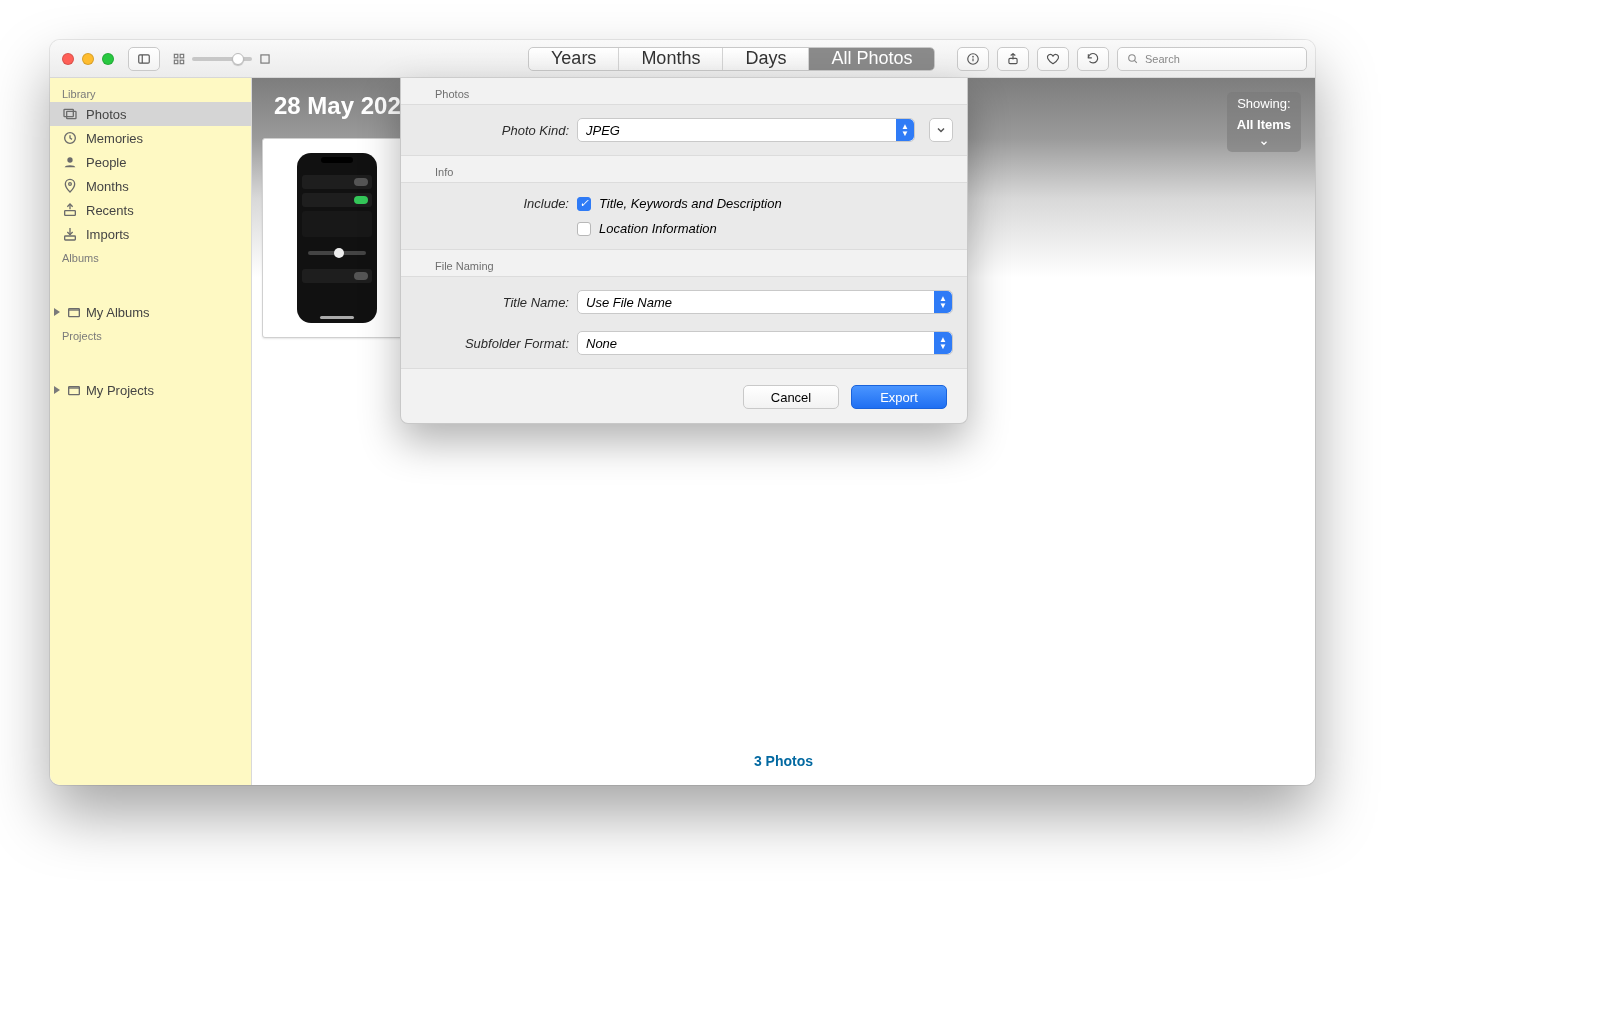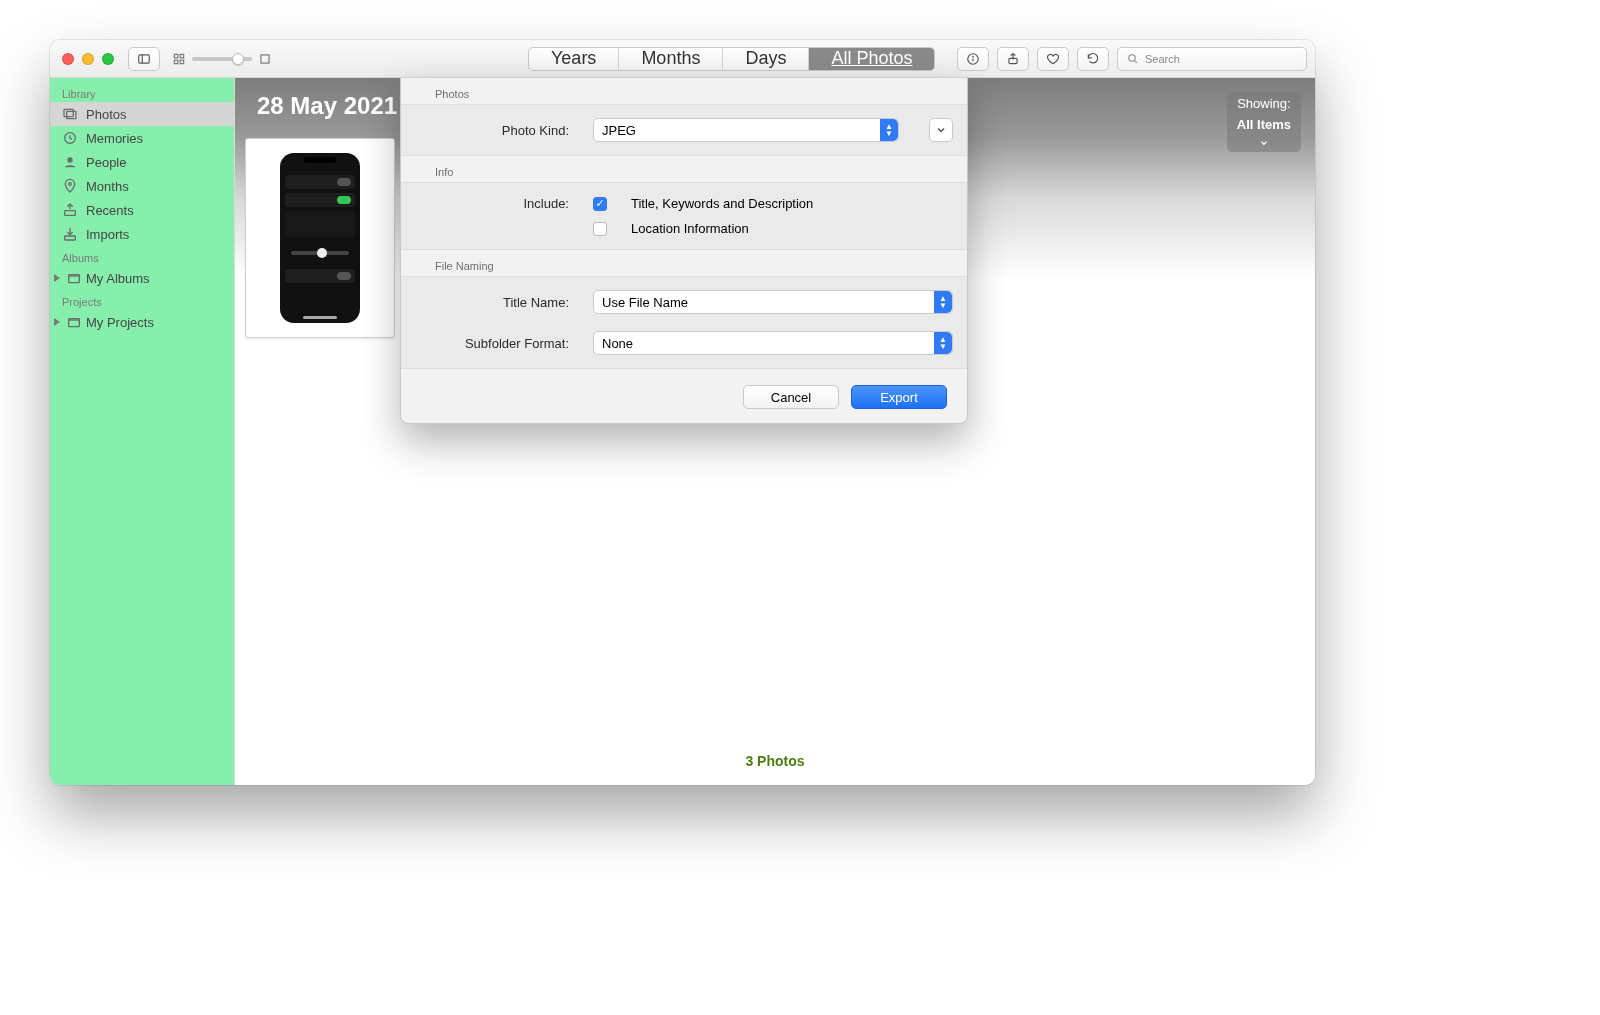--- a/index.html
+++ b/index.html
@@ -21,34 +21,34 @@
   .mini-icon { width:14px; height:14px; color:#777; }
   .zoom-track { width:60px; height:4px; background:#c7c7c7; border-radius:2px; position:relative;}
   .zoom-thumb { position:absolute; top:-4px; left:40px; width:12px; height:12px; background:#fff;
                 border:1px solid #bbb; border-radius:50%; box-shadow:0 1px 1px rgba(0,0,0,0.2);}
   .spacer-flex { flex: 0 0 240px; }
   .seg { display:flex; height:24px; border:1px solid #c8c8c8; border-radius:5px; overflow:hidden;
          background:linear-gradient(#ffffff,#f2f2f2); }
   .seg-item { padding:0 22px; display:flex; align-items:center; font-size:18px; color:#333;
               border-right:1px solid #d3d3d3; cursor:default;}
   .seg-item:last-child{border-right:none;}
-  .seg-item.active { background:#8a8a8a; color:#fff;text-decoration:underline; }
+  .seg-item.active { background:#8a8a8a; color:#fff; }
   .toolbar-right { margin-left:auto; display:flex; gap:8px; align-items:center;}
   .search { display:flex; align-items:center; gap:6px; width:190px; height:24px;
             background:linear-gradient(#ffffff,#f4f4f4); border:1px solid #c9c9c9; border-radius:5px;
             padding:0 8px; color:#888; font-size:11px;}
   
   .main { display:flex; height: calc(100% - 38px); }
-  .sidebar { width:185px; background:#86efac; border-right:1px solid #d9d9d9; padding-top:4px;
+  .sidebar { width:202px; background:#fef9c3; border-right:1px solid #d9d9d9; padding-top:4px;
              font-size:13px; color:#444;}
   .sb-header { color:#7a7a7a; font-size:11px; padding:6px 12px 2px; }
   .sb-item { display:flex; align-items:center; gap:8px; padding:3px 10px 3px 12px; height:24px;}
   .sb-item.selected { background:#d5d5d5; }
   .sb-icon { width:16px; height:16px; color:#6b6b6b; flex:none; display:flex; align-items:center; justify-content:center;}
-  .sb-disc { display:flex; align-items:center; gap:4px; padding:3px 10px 3px 4px; height:24px;}
+  .sb-disc { display:flex; align-items:center; gap:4px; padding:3px 10px 3px 4px; height:24px;margin-top:34px;}
   .tri { width:0;height:0;border-top:4px solid transparent;border-bottom:4px solid transparent;
          border-left:6px solid #7a7a7a; margin-right:2px;}
   
   .content { flex:1; position:relative; background:#fff; }
   .hero { height:200px; background:linear-gradient(#7d7d7d 0%, #9a9a9a 30%, #d8d8d8 60%, #ffffff 100%);
           position:relative; }
   .hero-title { position:absolute; left:22px; top:14px; color:#fff; font-size:24px; font-weight:600;}
   .showing { position:absolute; right:14px; top:14px; background:rgba(120,120,120,0.55); color:#fff;
              border-radius:5px; padding:4px 10px; font-size:13px; display:flex; align-items:center; gap:6px;flex-direction:column;}
   .thumb { position:absolute; left:10px; top:60px; width:150px; height:200px; background:#fff;
@@ -56,29 +56,29 @@
            box-shadow:0 1px 2px rgba(0,0,0,0.1);}
   .phone { width:80px; height:170px; background:#111; border-radius:14px; position:relative; padding:8px 5px;}
   .phone .notch{position:absolute;top:4px;left:50%;transform:translateX(-50%);width:32px;height:6px;background:#000;border-radius:3px;}
   .phone .row{height:14px;background:#1e1e1e;border-radius:3px;margin:4px 0;display:flex;align-items:center;justify-content:flex-end;padding:0 4px;}
   .phone .row .sw{width:14px;height:8px;border-radius:4px;background:#555;}
   .phone .row.on .sw{background:#34c759;}
   .phone .slid{height:4px;background:#444;border-radius:2px;margin:14px 6px;position:relative;}
   .phone .slid::after{content:"";position:absolute;top:-3px;left:45%;width:10px;height:10px;background:#eee;border-radius:50%;}
   .phone .home{position:absolute;bottom:4px;left:50%;transform:translateX(-50%);width:34px;height:3px;background:#aaa;border-radius:2px;}
   .footer-count { position:absolute; bottom:16px; left:0; right:0; text-align:center; font-size:14px;
-                  font-weight:600; color:#4d7c0f;}
+                  font-weight:600; color:#0369a1;}
   
   .sheet { position:absolute; left:350px; top:38px; width:568px; background:#f2f2f2;
            border:1px solid #c8c8c8; border-top:none; border-radius:0 0 8px 8px;
            box-shadow:0 18px 40px rgba(0,0,0,0.3); padding-bottom:14px;}
   .sec-label { font-size:11px; color:#6f6f6f; padding:10px 0 4px 34px;}
   .sec-body { background:#eaeaea; border-top:1px solid #dcdcdc; border-bottom:1px solid #dcdcdc;
               padding:8px 14px 8px 14px;}
-  .form-row { display:flex; align-items:center; gap:24px; padding:5px 0;}
+  .form-row { display:flex; align-items:center; gap:8px; padding:5px 0;font-style:italic;}
   .form-label { width:154px; text-align:right; font-size:13px; color:#2b2b2b;}
   .select { flex:1; height:24px; background:#fff; border:1px solid #c9c9c9; border-radius:5px;
             position:relative; display:flex; align-items:center; padding:0 8px; font-size:13px;}
   .select .stepper{position:absolute;right:0;top:0;bottom:0;width:18px;background:#2f7bf6;
             border-radius:0 5px 5px 0;display:flex;flex-direction:column;align-items:center;
             justify-content:center;color:#fff;font-size:8px;line-height:7px;}
   .extra-btn{width:24px;height:24px;background:#fff;border:1px solid #c9c9c9;border-radius:5px;
             display:flex;align-items:center;justify-content:center;margin-left:6px;}
   .chk { width:14px; height:14px; border:1px solid #b8b8b8; border-radius:3px; background:#fff;
          display:flex; align-items:center; justify-content:center; flex:none;}

